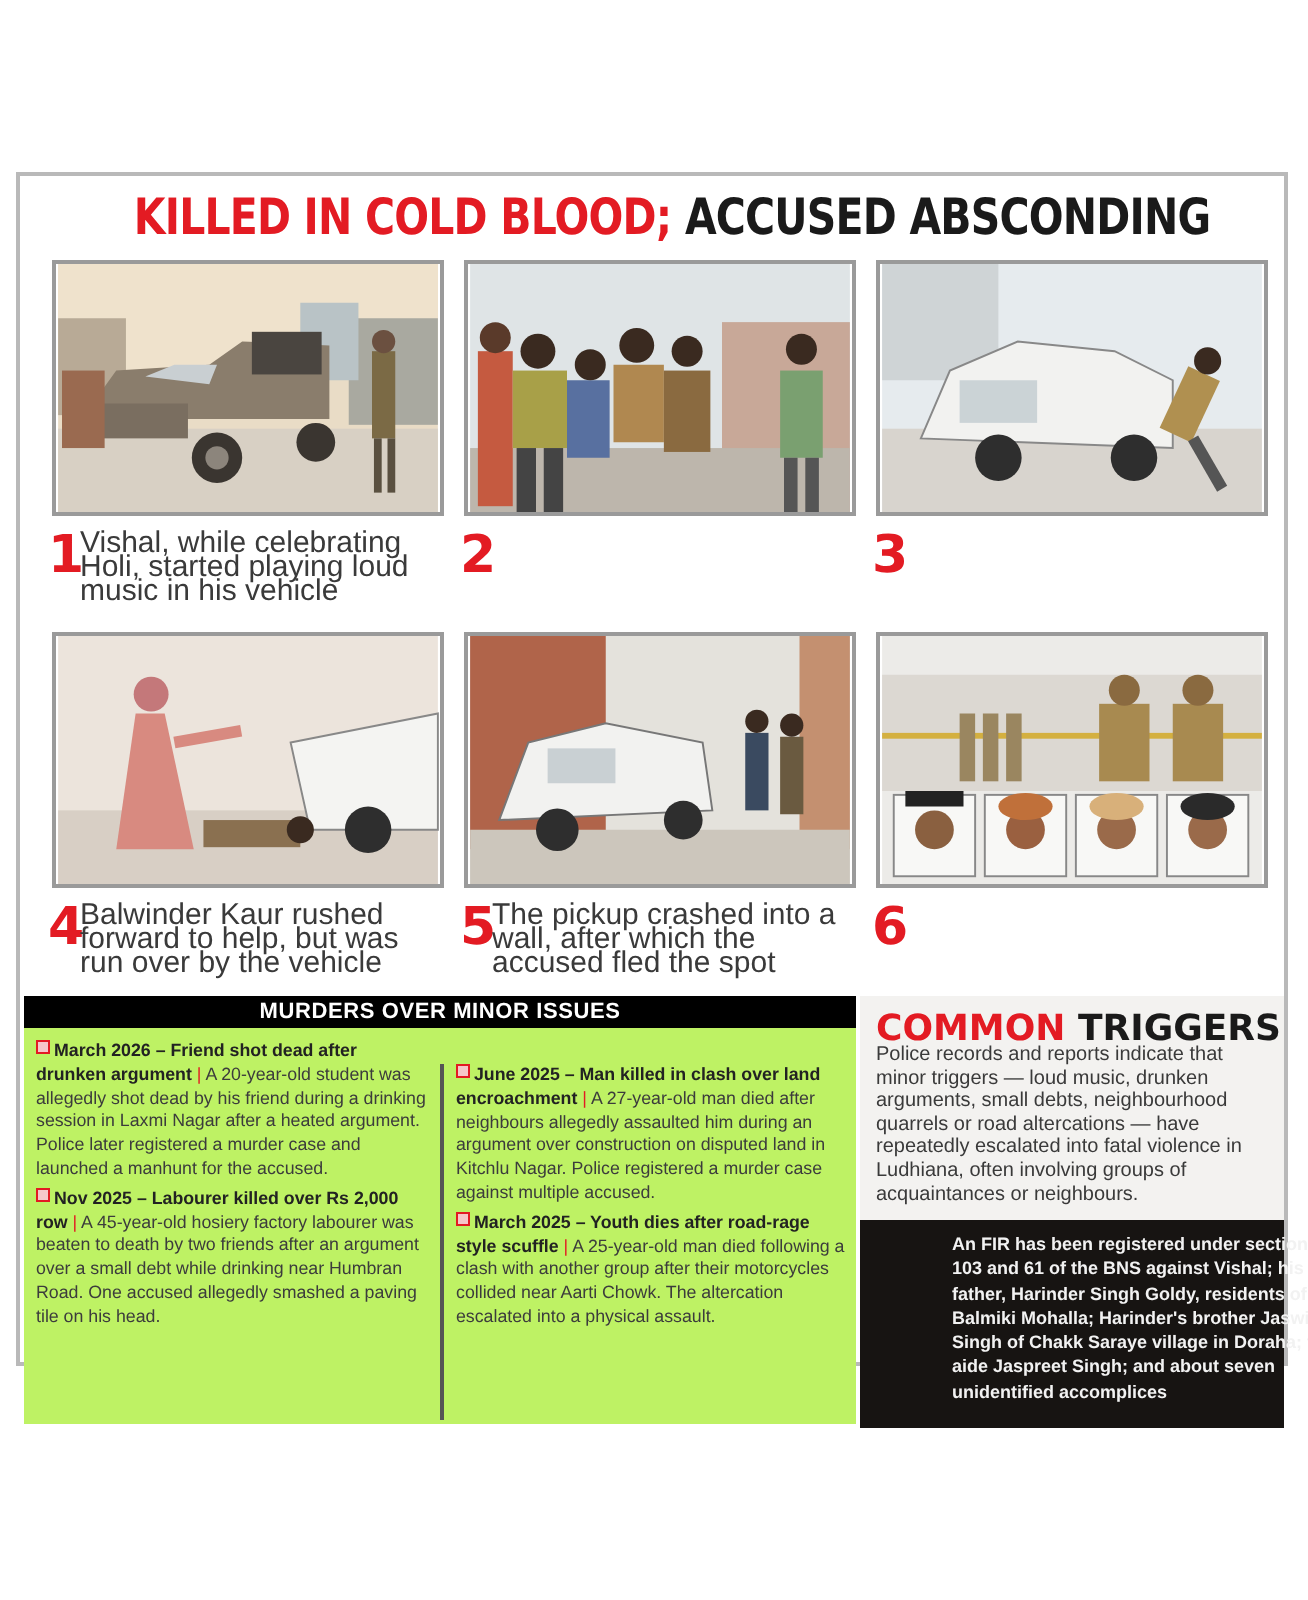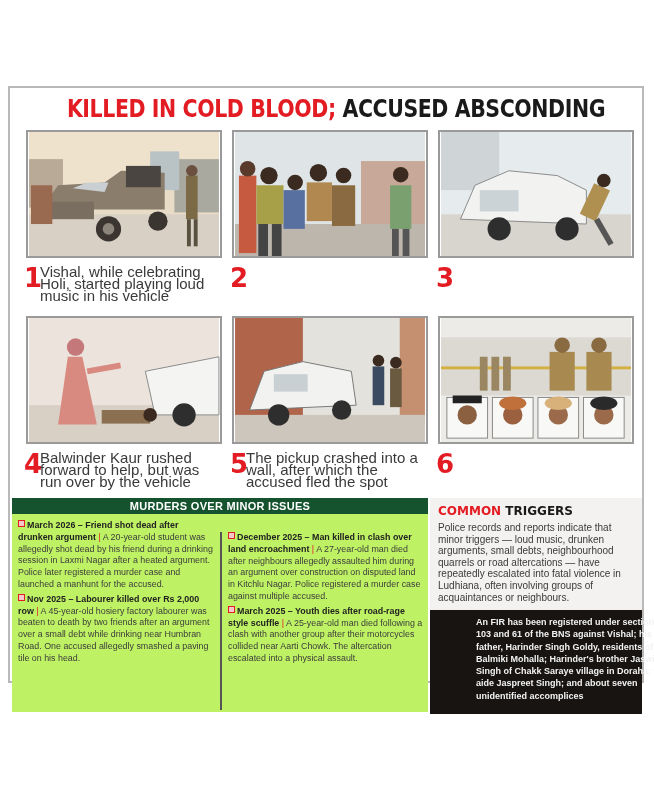--- a/index.html
+++ b/index.html
@@ -6,30 +6,30 @@
   body { width:654px; height:800px; position:relative; overflow:hidden; font-family:"Liberation Sans", sans-serif; }
   .frame { position:absolute; left:8px; top:86px; width:636px; height:597px; border:2px solid #b9b9b9; background:#ffffff; box-sizing:border-box; }
   .headline { position:absolute; left:0; top:6px; width:100%; text-align:center; font-family:"DejaVu Sans", sans-serif; font-weight:bold; font-size:25px; letter-spacing:-0.5px; transform:scaleX(0.82); transform-origin:center; white-space:nowrap; }
   .headline .red { color:#e31b23; }
   .headline .black { color:#1a1a1a; }
   .panel { position:absolute; width:196px; height:128px; border:2px solid #9a9a9a; box-sizing:border-box; overflow:hidden; }
   .panel svg { width:100%; height:100%; display:block; }
   .caption { position:absolute; width:200px; height:32px; }
   .caption .num { position:absolute; left:0; top:-2px; font-family:"DejaVu Sans", sans-serif; font-weight:bold; font-size:26px; color:#e31b23; line-height:32px; }
   .caption .txt { position:absolute; left:16px; top:2px; font-size:15px; line-height:12px; color:#3a3a3a; }
-  .red-bar { position:absolute; left:2px; top:410px; width:416px; height:16px; background:#14532d; color:#ffffff; text-align:center; font-size:11px; font-weight:bold; line-height:16px; letter-spacing:0.3px; }
+  .red-bar { position:absolute; left:2px; top:410px; width:416px; height:16px; background:#000000; color:#ffffff; text-align:center; font-size:11px; font-weight:bold; line-height:16px; letter-spacing:0.3px; }
   .minor-area { position:absolute; left:2px; top:426px; width:416px; height:198px; background:#bef264; }
   .col { position:absolute; top:6px; width:196px; font-size:8.9px; line-height:11.8px; color:#3c3c3c; }
   .col .item { margin-bottom:3px; }
   .col .bullet { display:inline-block; width:5px; height:5px; border:1px solid #e31b23; background:#f6c7c9; margin-right:2px; vertical-align:1px; }
   .col .hd { font-weight:bold; color:#222; }
   .col .sep { color:#e31b23; }
   .divider { position:absolute; left:208px; top:18px; width:2px; height:178px; background:#555; }
   .triggers { position:absolute; left:420px; top:410px; width:212px; height:112px; background:#f3f2f0; }
-  .triggers .title { position:absolute; left:8px; top:6px; font-family:"DejaVu Sans", sans-serif; font-size:12px; font-weight:bold; }
+  .triggers .title { position:absolute; left:8px; top:6px; font-family:"DejaVu Sans", sans-serif; font-size:18px; font-weight:bold; }
   .triggers .title .r { color:#e31b23; }
   .triggers .title .k { color:#1a1a1a; }
   .triggers .body { position:absolute; left:8px; top:24px; width:200px; font-size:10px; line-height:11.6px; color:#3a3a3a; }
   .fir { position:absolute; left:420px; top:522px; width:212px; height:104px; background:#171412; }
   .fir .body { position:absolute; left:8px; top:6px; width:200px; font-size:9px; line-height:12.3px; color:#f2f2f2; font-weight:bold;margin-left:38px; }
 </style>
 </head>
 <body>
 
 <div class="frame">
@@ -189,21 +189,21 @@
       </div>
       <div class="item">
         <span class="bullet"></span><span class="hd">Nov 2025 – Labourer killed over Rs 2,000 row</span>
         <span class="sep">|</span>
         <span>A 45-year-old hosiery factory labourer was beaten to death by two friends after an argument over a small debt while drinking near Humbran Road. One accused allegedly smashed a paving tile on his head.</span>
       </div>
     </div>
     <div class="divider"></div>
     <div class="col" style="left:216px;top:18px;">
       <div class="item">
-        <span class="bullet"></span><span class="hd">December 2025 – Man killed in clash over land encroachment</span>
+        <span class="bullet"></span><span class="hd">June 2025 – Man killed in clash over land encroachment</span>
         <span class="sep">|</span>
         <span>A 27-year-old man died after neighbours allegedly assaulted him during an argument over construction on disputed land in Kitchlu Nagar. Police registered a murder case against multiple accused.</span>
       </div>
       <div class="item">
         <span class="bullet"></span><span class="hd">March 2025 – Youth dies after road-rage style scuffle</span>
         <span class="sep">|</span>
         <span>A 25-year-old man died following a clash with another group after their motorcycles collided near Aarti Chowk. The altercation escalated into a physical assault.</span>
       </div>
     </div>
   </div>

